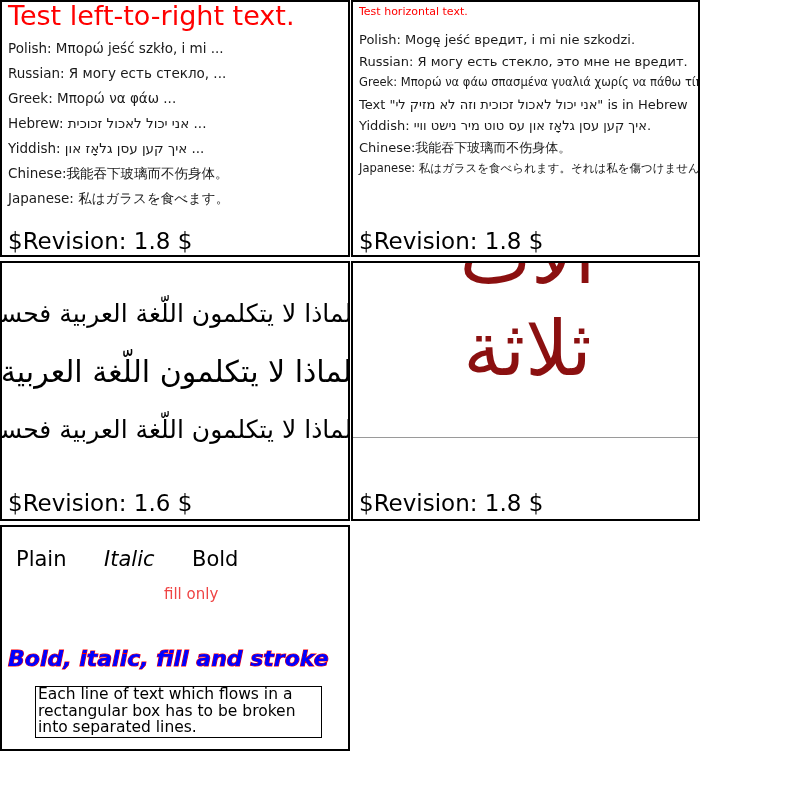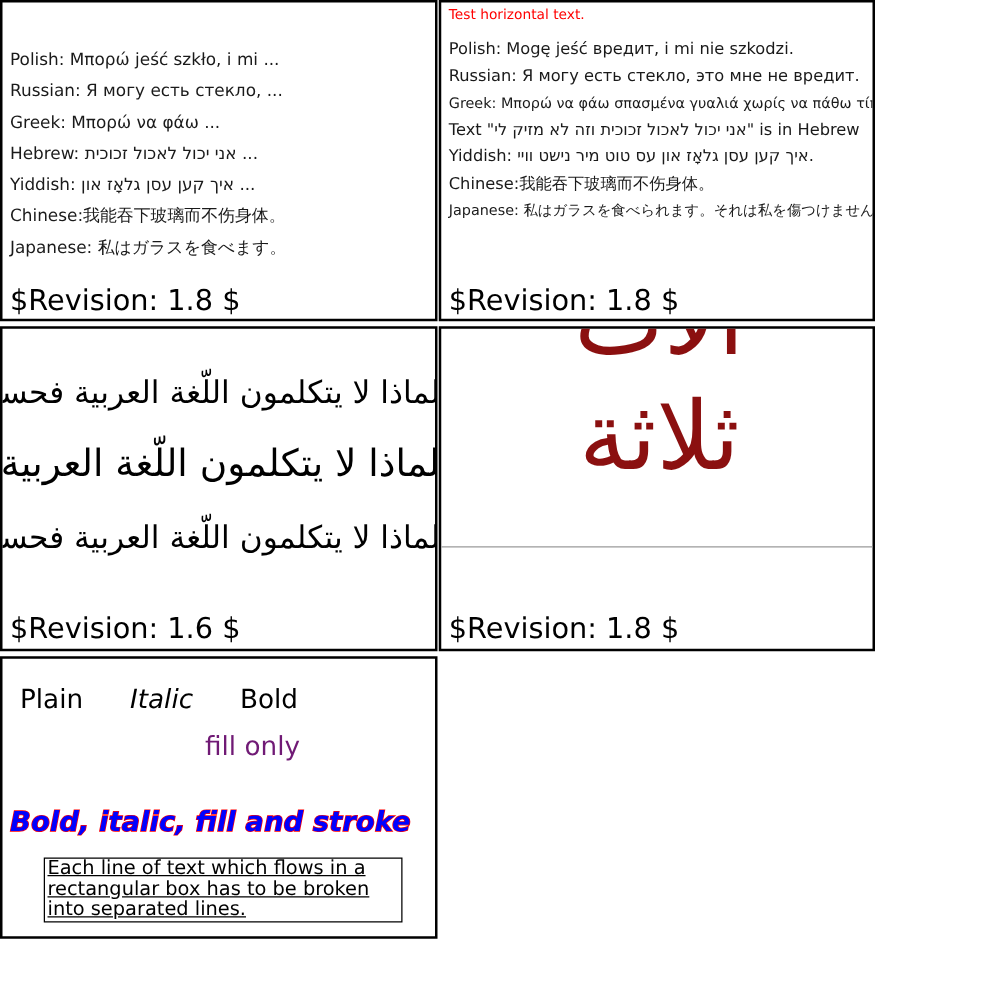--- a/index.html
+++ b/index.html
@@ -156,22 +156,22 @@
     white-space: nowrap;
   }
   #panel-styles .face.plain  { left: 0px;   font-style: normal; font-weight: normal; }
   #panel-styles .face.italic { left: 88px;  font-style: italic;  font-weight: normal; }
   #panel-styles .face.bold   { left: 176px; font-style: normal; font-weight: normal; }
 
   #panel-styles .fill-only {
     position: absolute;
     left: 162px;
     top: 58px;
-    font-size: 21px;
-    color: #701a75;
+    font-size: 15px;
+    color: #ef4444;
     white-space: nowrap;
   }
 
   #panel-styles .stroke-only {
     position: absolute;
     left: 28px;
     top: 86px;
     font-size: 21px;
     font-weight: bold;
     white-space: nowrap;
@@ -211,30 +211,31 @@
   }
   #panel-styles .flowbox .ftext {
     position: relative;
     left: 2px;
     top: -1px;
     width: 300px;
     font-size: 15.5px;
     line-height: 16.5px;
     color: #000000;
   }
-  #panel-styles .flowbox .fline { white-space: nowrap; text-decoration: underline; }
+  #panel-styles .flowbox .fline { white-space: nowrap; }
 
   #panel-styles .revision { left: 6px; top: 226px; }
 </style>
 </head>
 <body>
 
 <div id="root">
 
   <div class="panel" id="panel-ltr">
+    <div class="title-red">Test left-to-right text.</div>
 
     <div class="lines">
       <div class="line">Polish: Μπορώ jeść szkło, i mi ...</div>
       <div class="line">Russian: Я могу есть стекло, ...</div>
       <div class="line">Greek: Μπορώ να φάω ...</div>
       <div class="line">Hebrew: אני יכול לאכול זכוכית ...</div>
       <div class="line">Yiddish: איך קען עסן גלאָז און ...</div>
       <div class="line">Chinese:我能吞下玻璃而不伤身体。</div>
       <div class="line">Japanese: 私はガラスを食べます。</div>
     </div>

